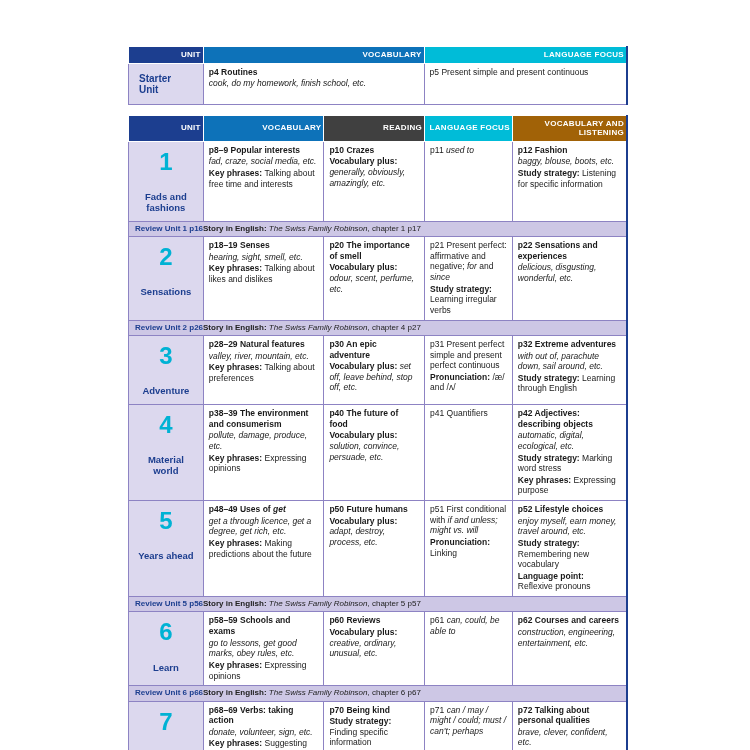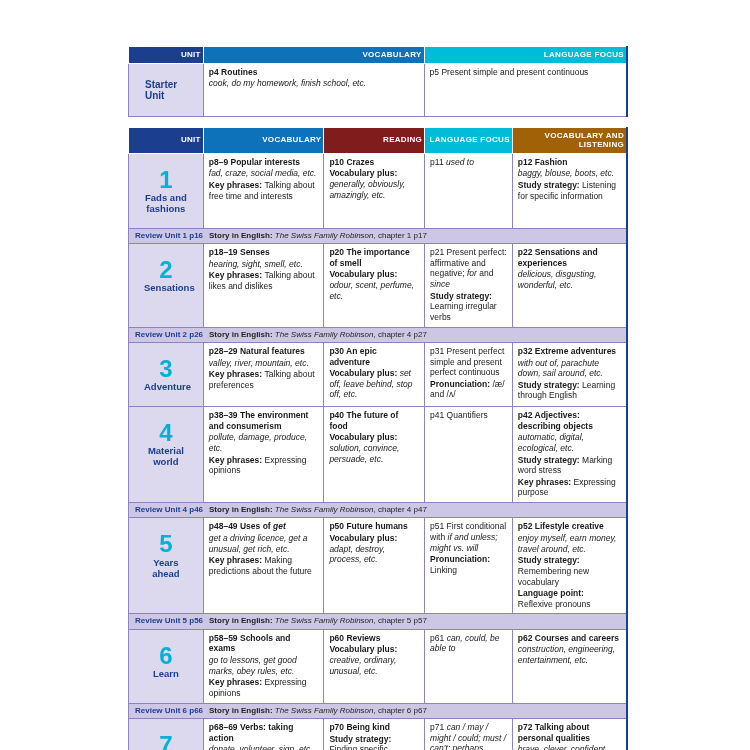--- a/index.html
+++ b/index.html
@@ -21,28 +21,28 @@
     text-align: right; padding: 3px 2px; border: 1px solid #fff;
     text-transform: uppercase; line-height: 1.2;
   }
   .tbl td { border: 1px solid var(--border-purple, #8d83c3); vertical-align: top; }
 
   .content-cell { padding: 3px 5px; font-size: 8.5px; line-height: 1.25; color: #1a1a1a; background: #fff; }
   .line { margin: 0 0 1px 0; }
   .b { font-weight: bold; }
   .i { font-style: italic; text-align: center; }
 
-  .unit-cell { background: var(--lavender, #dcd8ee); text-align: center; padding: 13px; }
+  .unit-cell { background: var(--lavender, #dcd8ee); text-align: center; padding: 7px; }
   .unit-number { font-size: 24px; font-weight: bold; color: var(--number-cyan, #00b2d4); line-height: 1.05; }
-  .unit-name { font-size: 9.5px; font-weight: bold; color: var(--navy, #1c3e8f); line-height: 1.15; margin-top: 1px; padding: 0 2px; }
+  .unit-name { font-size: 9.5px; font-weight: bold; color: var(--navy, #1c3e8f); line-height: 1.15; margin-top: 18px; padding: 0 2px; }
   .starter-name { font-size: 10px; font-weight: bold; color: var(--navy, #1c3e8f); text-align: left; padding: 2px 3px; }
 
   .review-row td { background: var(--review-bg, #cdc7e5); padding: 2px 6px; font-size: 8px; line-height: 1.3; }
   .review-label { font-weight: bold; color: var(--navy, #1c3e8f); display: inline-block; min-width: 64px; }
-  .review-story { color: #222; margin-left: 6px; }
+  .review-story { color: #222; }
 
   .tbl.starter { margin-bottom: 10px; }
 </style>
 </head>
 <body>
 
 <div class="page">
 
   <table class="tbl starter">
     <thead>
@@ -66,21 +66,21 @@
           </td>
       </tr>
     </tbody>
   </table>
 
   <table class="tbl main">
     <thead>
       <tr id="main-head">
           <th style="background: rgb(28, 62, 143); width: 15%;">UNIT</th>
           <th style="background: rgb(13, 114, 185); width: 24.2%;">VOCABULARY</th>
-          <th style="background: #7f1d1d; width: 20.2%;">READING</th>
+          <th style="background: #404040; width: 20.2%;">READING</th>
           <th style="background: rgb(0, 188, 216); width: 17.6%;">LANGUAGE FOCUS</th>
           <th style="background: #a16207; width: 23%;">VOCABULARY AND LISTENING</th>
         </tr>
     </thead>
     <tbody id="main-body">
         <tr class="unit-row">
           <td class="unit-cell">
             <div class="unit-number">1</div>
             <div class="unit-name">Fads and fashions</div>
           </td>
@@ -172,43 +172,40 @@
           <td class="content-cell">
             <div class="line"><span>p41 Quantifiers</span></div>
           </td>
           <td class="content-cell">
             <div class="line"><span class="b">p42 Adjectives: describing objects</span></div>
             <div class="line"><span class="i">automatic, digital, ecological, etc.</span></div>
             <div class="line"><span class="b">Study strategy: </span><span>Marking word stress</span></div>
             <div class="line"><span class="b">Key phrases: </span><span>Expressing purpose</span></div>
           </td>
         </tr>
-        <tr class="review-row">
-          <td colspan="5"><span class="review-label">Review Unit 4 p46</span><span class="review-story"><span class="b">Story in English: </span><span class="i">The Swiss Family Robinson</span><span>, chapter 4 p47</span></span></td>
-        </tr>
         <tr class="unit-row">
           <td class="unit-cell">
             <div class="unit-number">5</div>
             <div class="unit-name">Years ahead</div>
           </td>
           <td class="content-cell">
             <div class="line"><span class="b">p48–49 Uses of </span><span class="b i">get</span></div>
-            <div class="line"><span class="i">get a driving licence, get a unusual, get rich, etc.</span></div>
+            <div class="line"><span class="i">get a through licence, get a degree, get rich, etc.</span></div>
             <div class="line"><span class="b">Key phrases: </span><span>Making predictions about the future</span></div>
           </td>
           <td class="content-cell">
             <div class="line"><span class="b">p50 Future humans</span></div>
             <div class="line"><span class="b">Vocabulary plus: </span><span class="i">adapt, destroy, process, etc.</span></div>
           </td>
           <td class="content-cell">
             <div class="line"><span>p51 First conditional with </span><span class="i">if and unless; might vs. will</span></div>
             <div class="line"><span class="b">Pronunciation: </span><span>Linking</span></div>
           </td>
           <td class="content-cell">
-            <div class="line"><span class="b">p52 Lifestyle creative</span></div>
+            <div class="line"><span class="b">p52 Lifestyle choices</span></div>
             <div class="line"><span class="i">enjoy myself, earn money, travel around, etc.</span></div>
             <div class="line"><span class="b">Study strategy: </span><span>Remembering new vocabulary</span></div>
             <div class="line"><span class="b">Language point: </span><span>Reflexive pronouns</span></div>
           </td>
         </tr>
         <tr class="review-row">
           <td colspan="5"><span class="review-label">Review Unit 5 p56</span><span class="review-story"><span class="b">Story in English: </span><span class="i">The Swiss Family Robinson</span><span>, chapter 5 p57</span></span></td>
         </tr>
         <tr class="unit-row">
           <td class="unit-cell">

